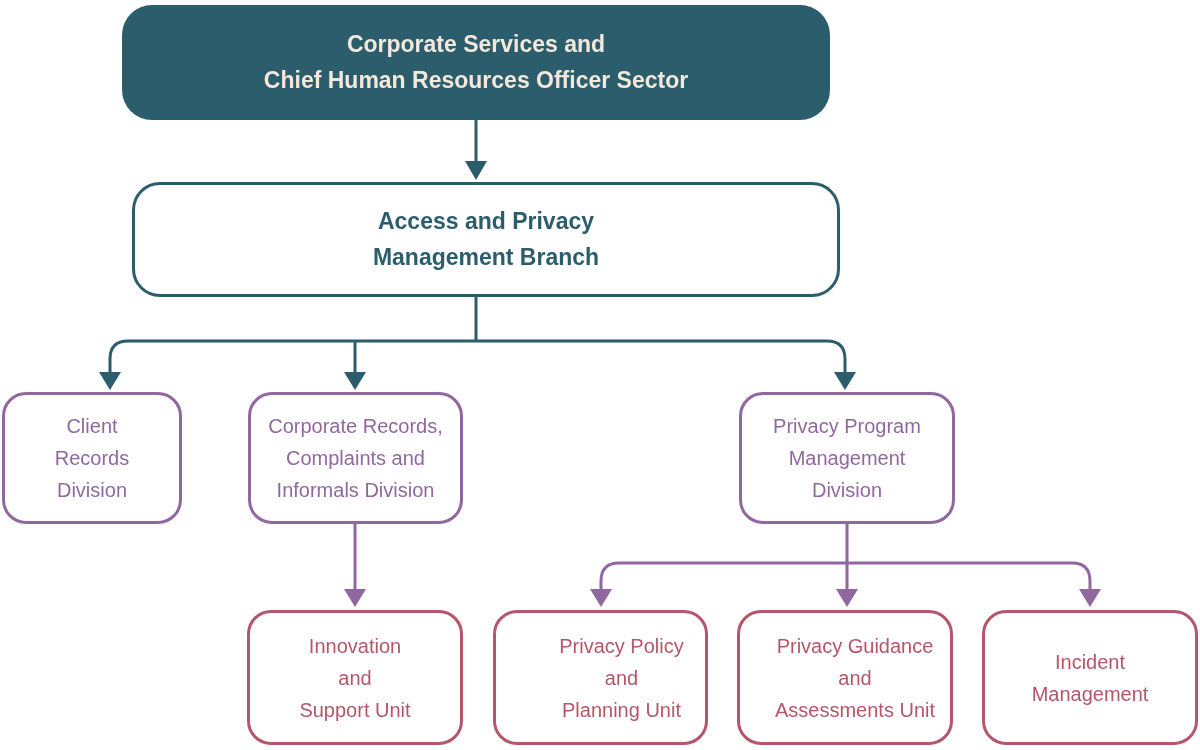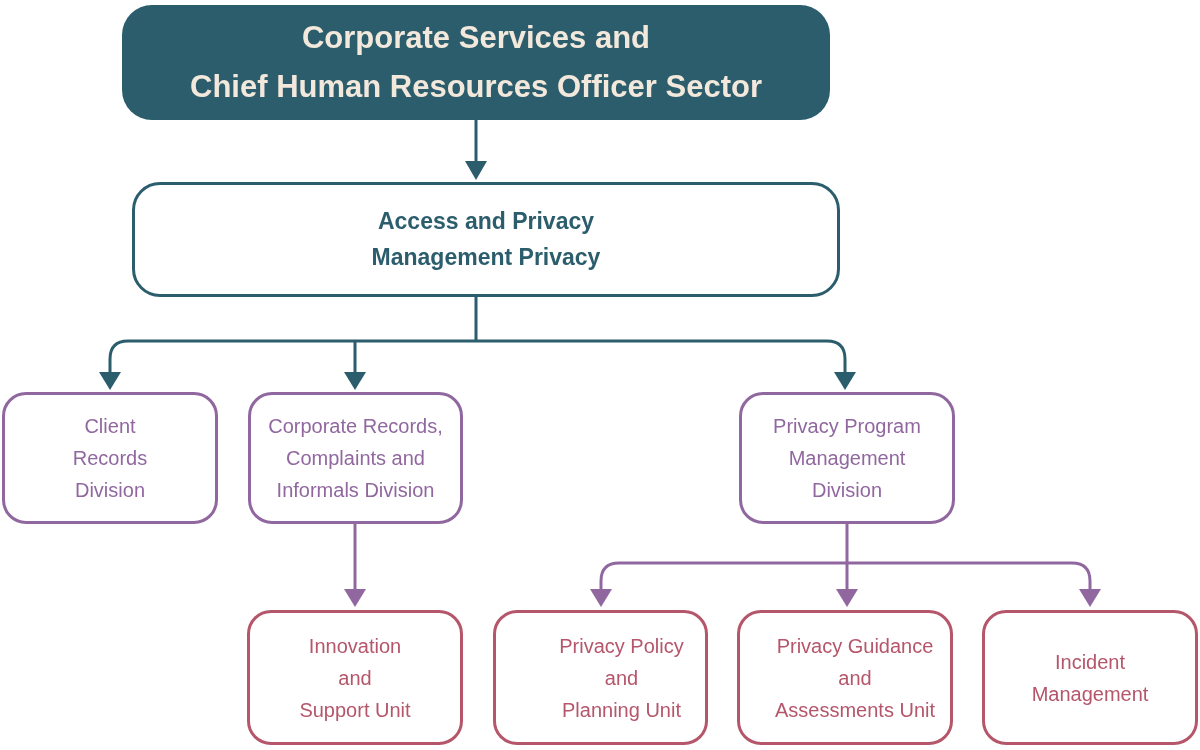--- a/index.html
+++ b/index.html
@@ -37,21 +37,21 @@
     justify-content: center;
     text-align: center;
     background: var(--bg);
   }
   .node .label { width: 100%; }
   .node-sector {
     background: var(--teal);
     color: var(--cream);
     border-radius: 30px;
     font-weight: bold;
-    font-size: 31px;
+    font-size: 23px;
     line-height: 1.55;
   }
   .node-branch {
     background: var(--bg);
     border: 3px solid var(--teal);
     color: var(--teal);
     border-radius: 28px;
     font-weight: bold;
     font-size: 23px;
     line-height: 1.55;
@@ -100,25 +100,25 @@
   <div class="node node-sector" style="left:122px; top:5px; width:708px; height:115px;">
     <div class="label">
       <div>Corporate Services and</div>
       <div>Chief Human Resources Officer Sector</div>
     </div>
   </div>
 
   <div class="node node-branch" style="left:122px; top:182px; width:708px; height:115px;margin-left:10px;">
     <div class="label">
       <div>Access and Privacy</div>
-      <div>Management Privacy</div>
+      <div>Management Branch</div>
     </div>
   </div>
 
-  <div class="node node-division" style="left:2px; top:392px; width:216px; height:132px;">
+  <div class="node node-division" style="left:2px; top:392px; width:180px; height:132px;">
     <div class="label">
       <div>Client</div>
       <div>Records</div>
       <div>Division</div>
     </div>
   </div>
 
   <div class="node node-division" style="left:248px; top:392px; width:215px; height:132px;">
     <div class="label">
       <div>Corporate Records,</div>

